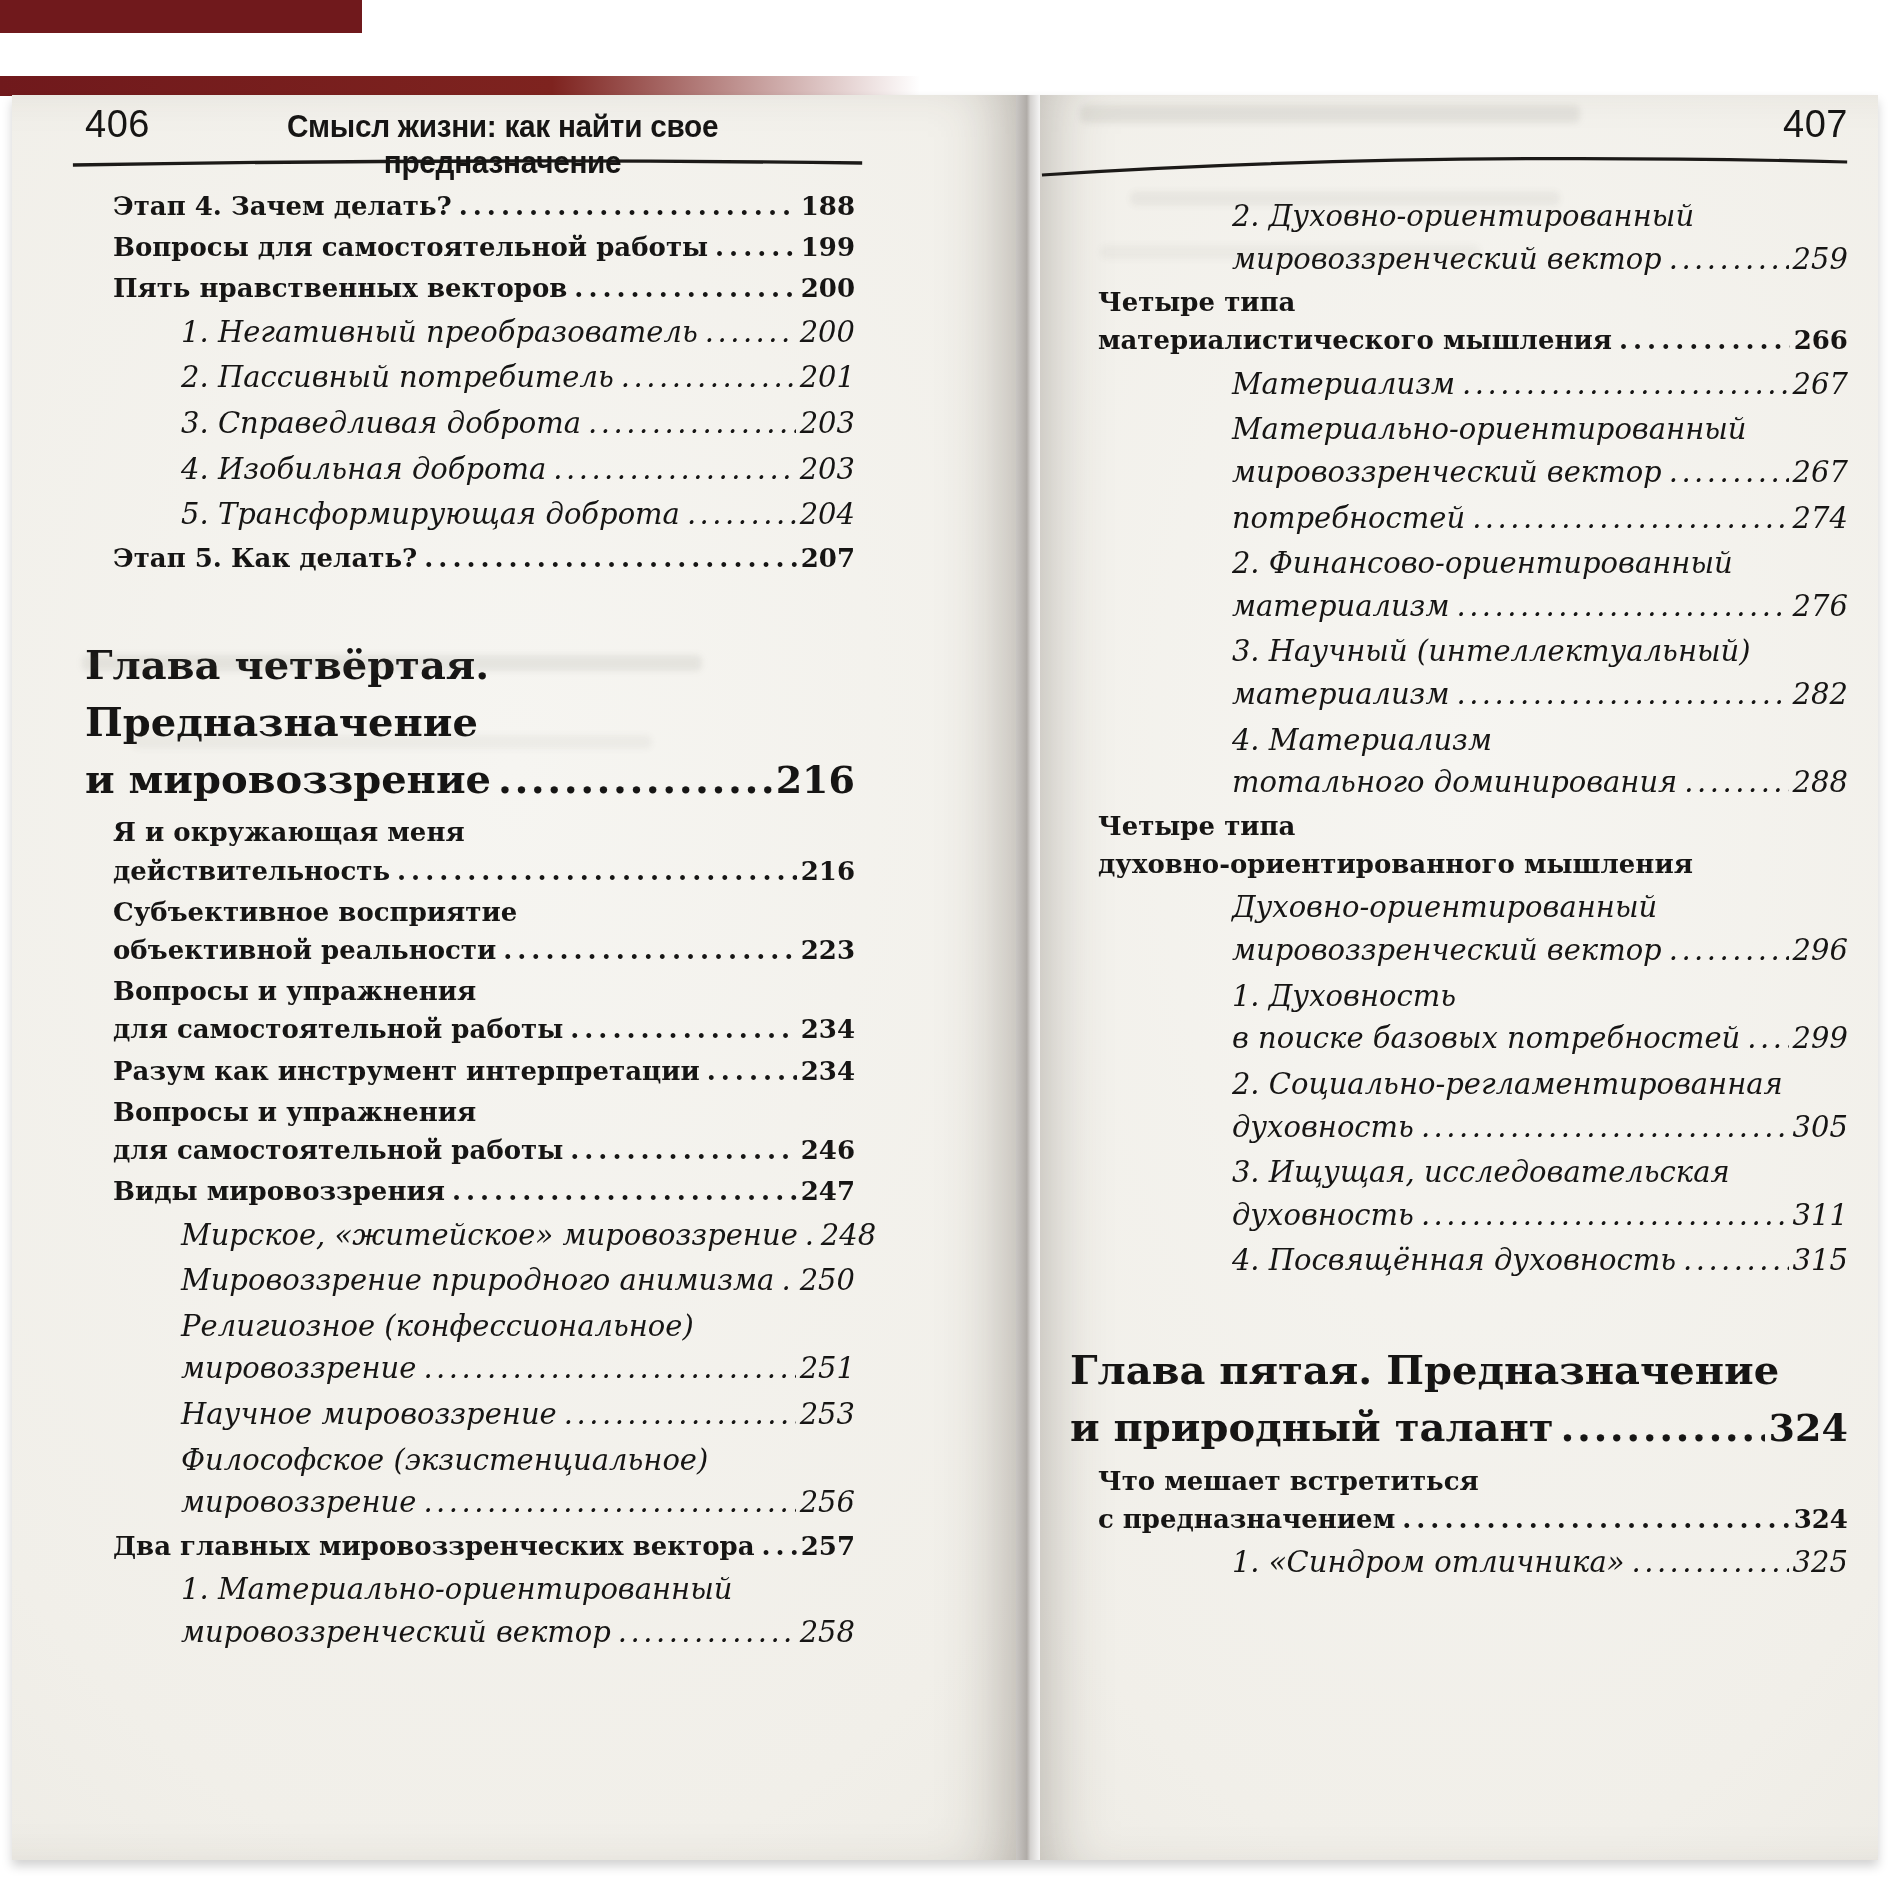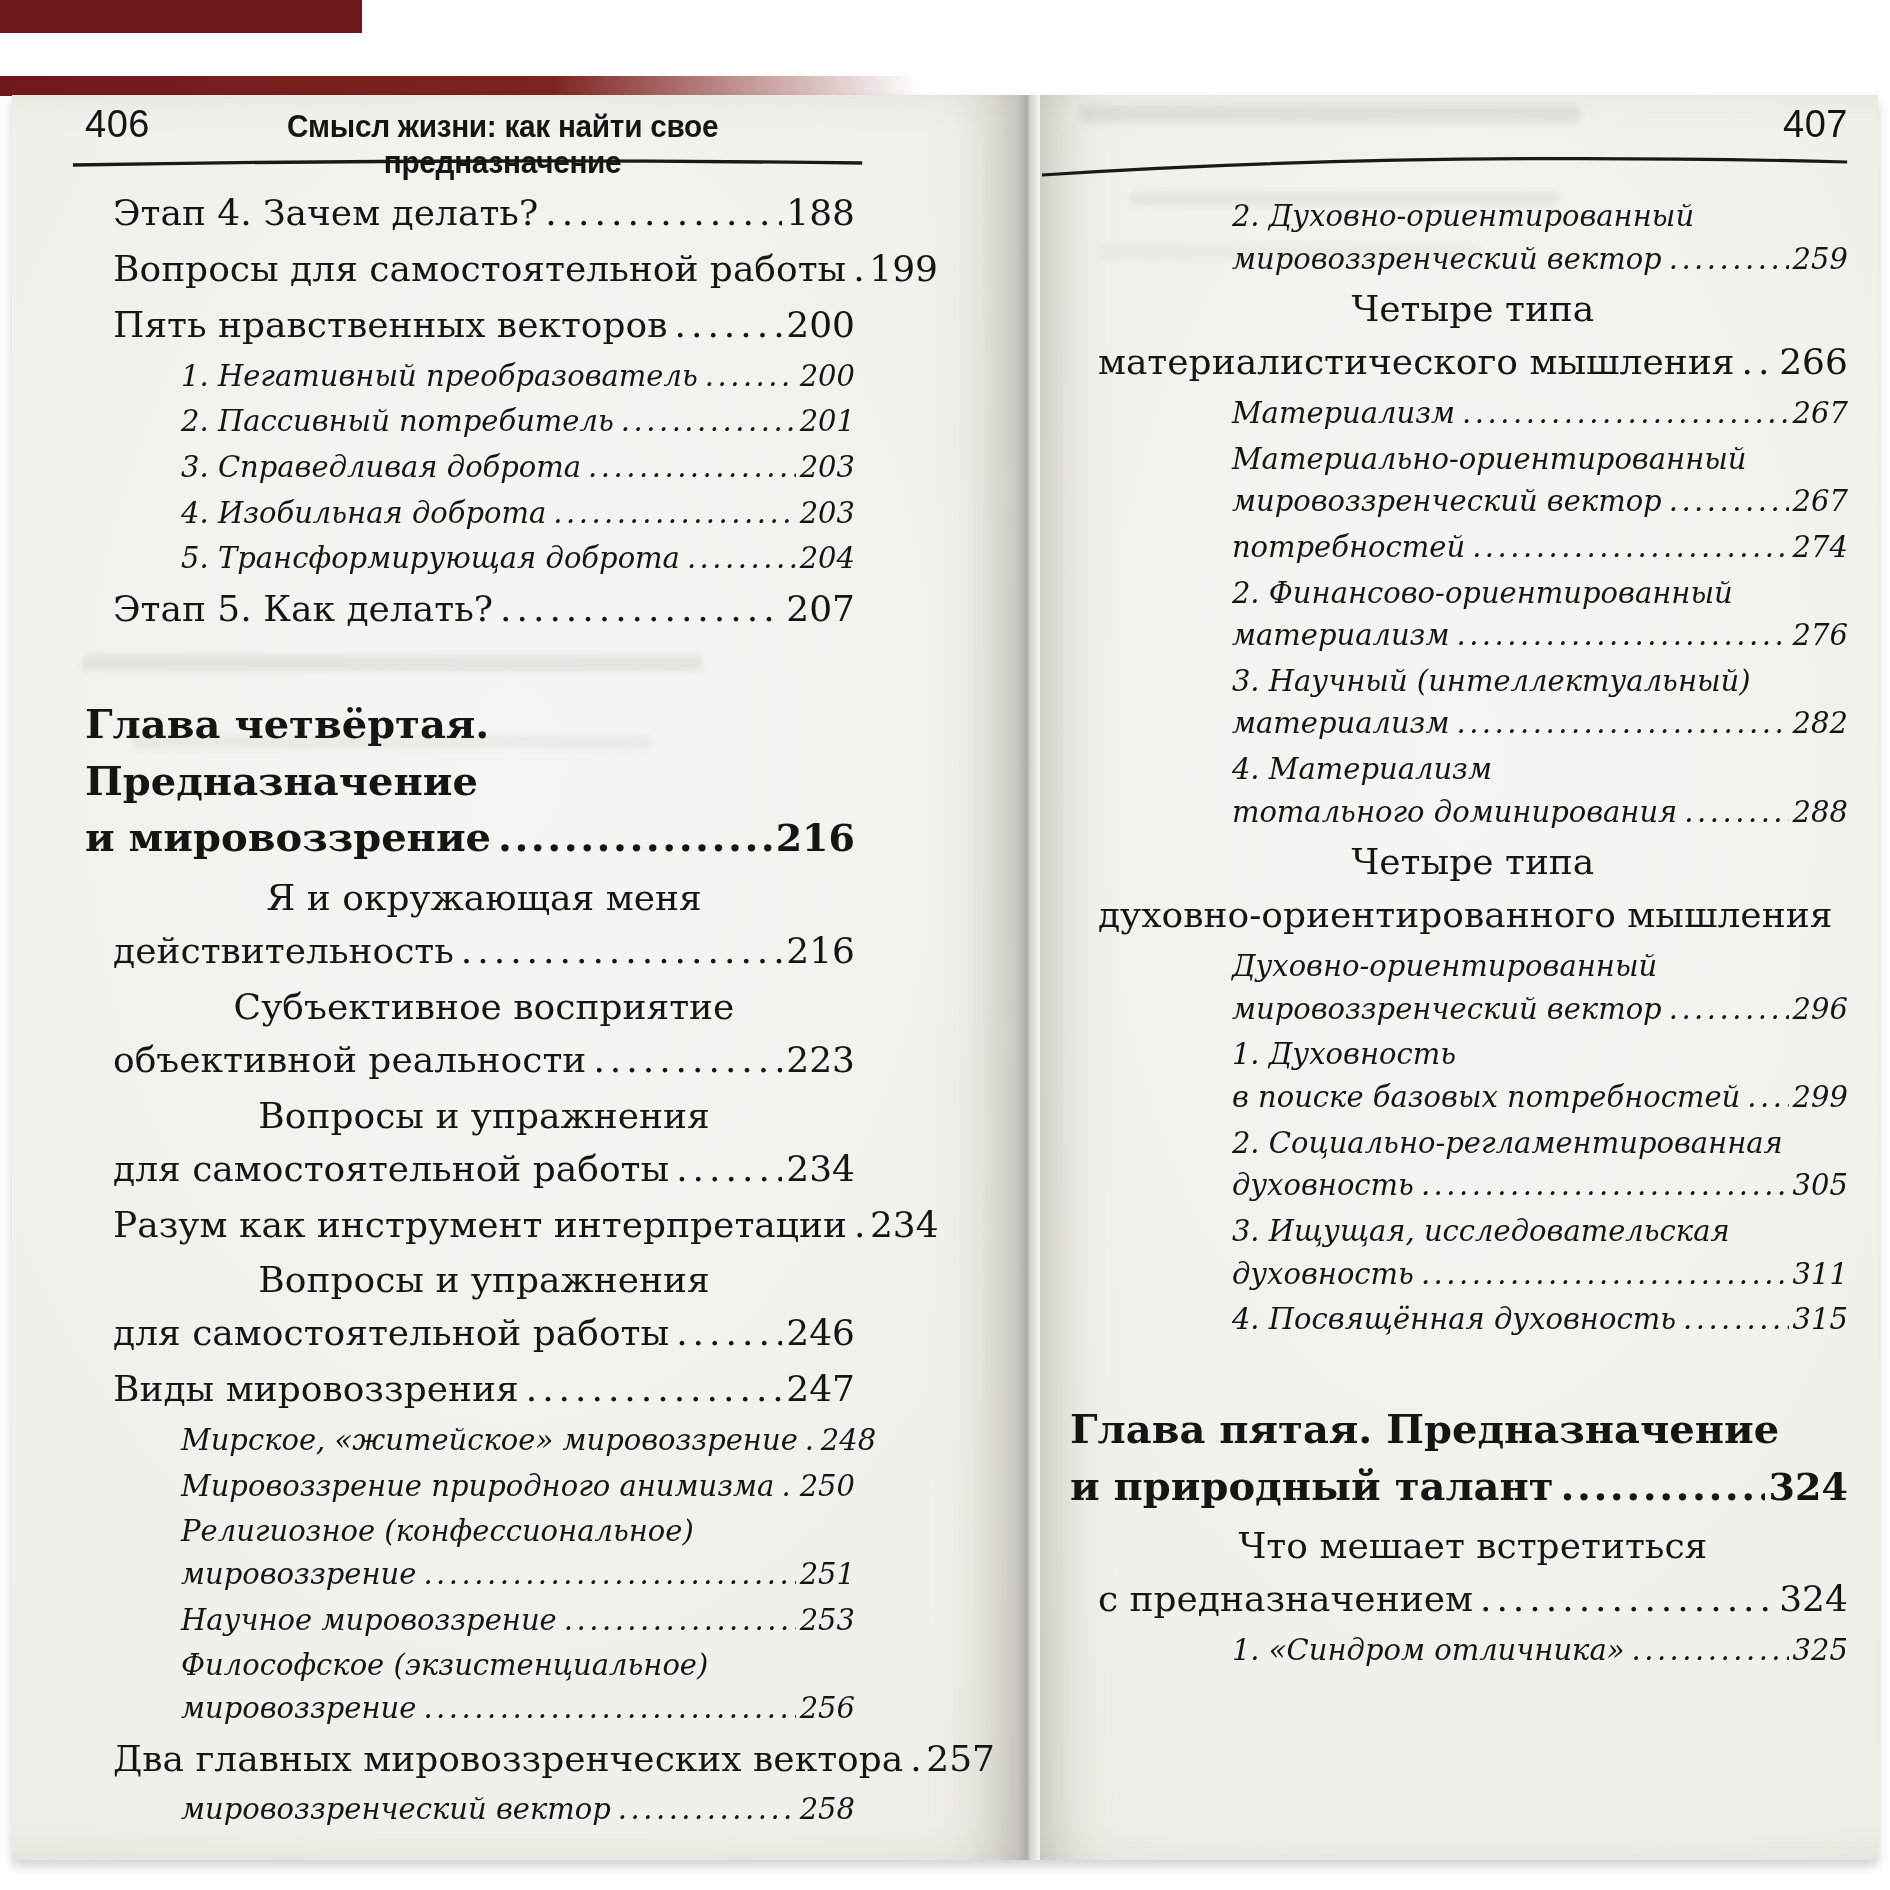--- a/index.html
+++ b/index.html
@@ -50,21 +50,21 @@
 
   .entries{margin-top:16px;}
   .toc-row{margin-bottom:3px;}
   .toc-line{line-height:1.47;}
   .leader-line{display:flex;align-items:baseline;}
   .leader-line .t{white-space:nowrap;}
   .dots{flex:1 1 auto;overflow:hidden;white-space:nowrap;min-width:12px;margin:0 4px 0 7px;}
   .dots::after{content:"..................................................................................................................................";letter-spacing:4px;}
   .pg{white-space:nowrap;}
 
-  .style-bold{font-weight:400;font-size:36px;text-align:center;}
+  .style-bold{font-weight:700;font-size:26px;}
   .style-bold .dots::after{letter-spacing:5px;}
   .style-italic{font-style:italic;font-size:29px;font-weight:500;}
   .style-italic .dots::after{letter-spacing:3.5px;}
   .style-chapter{font-weight:700;font-size:40px;margin-top:60px;margin-bottom:6px;}
   .style-chapter .toc-line{line-height:1.42;}
   .style-chapter .dots::after{letter-spacing:2.5px;font-weight:700;}
   .style-chapter .pg{font-size:38px;}
 
   .indent-0{padding-left:0;}
   .indent-1{padding-left:28px;}
@@ -249,20 +249,21 @@
             </div>
           </div>
           <div class="toc-row style-bold indent-1">
             <div class="toc-line leader-line">
               <span class="t">Два главных мировоззренческих вектора</span>
               <span class="dots"></span>
               <span class="pg">257</span>
             </div>
           </div>
           <div class="toc-row style-italic indent-2">
+            <div class="toc-line">1.  Материально-ориентированный</div>
             <div class="toc-line leader-line">
               <span class="t">мировоззренческий вектор</span>
               <span class="dots"></span>
               <span class="pg">258</span>
             </div>
           </div>
         </div>
     </div>
     <div class="bleed" style="left:70px;top:560px;width:620px;height:16px;"></div>
     <div class="bleed" style="left:120px;top:640px;width:520px;height:14px;opacity:.6;"></div>

